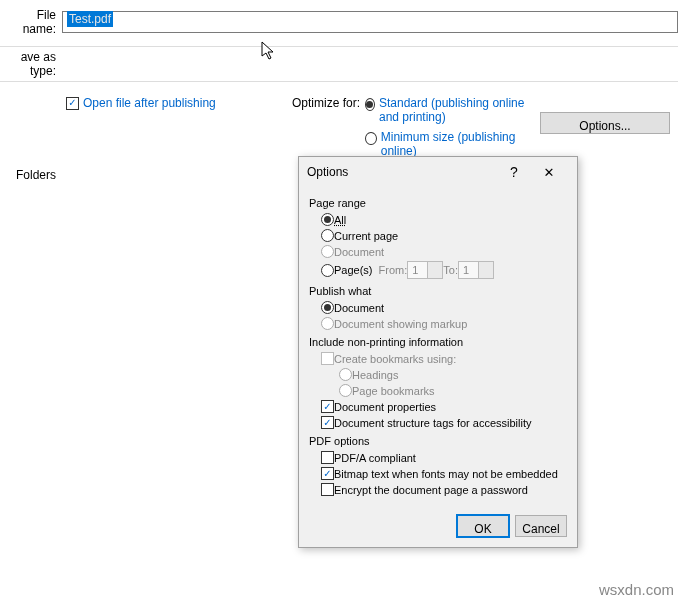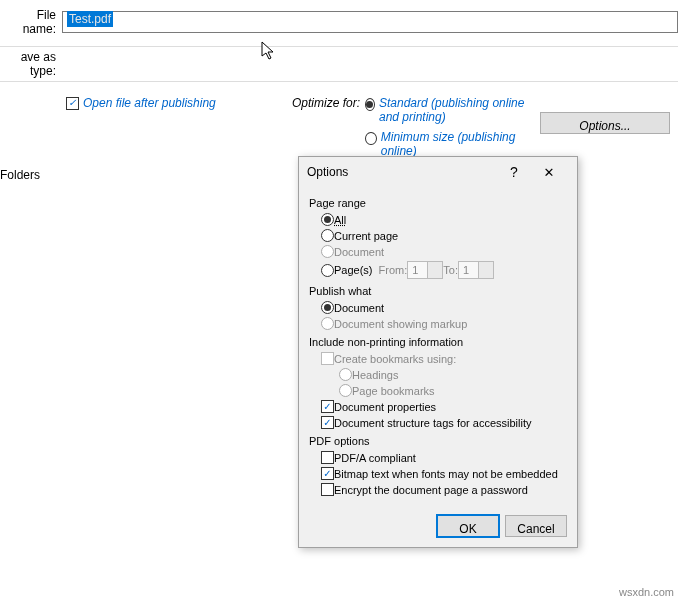--- a/index.html
+++ b/index.html
@@ -55,21 +55,21 @@
     height: 22px;
     border: 1px solid #adadad;
     background: #e1e1e1;
     display: inline-flex;
     align-items: flex-end;
     justify-content: center;
     padding: 0 20px;
     cursor: default;
   }
   .btn.primary { border: 1px solid #0078d7; outline:1px solid #0078d7; }
-  .hide-folders { position:absolute; left:0; top:168px; padding-left:0; }
+  .hide-folders { position:absolute; left:0; top:168px; padding-left:16px; }
   .cursor {
     position:absolute; left:261px; top:41px; pointer-events:none;
   }
   .cursor svg { width:14px; height:20px; }
   .modal {
     position: absolute;
     left: 298px; top: 156px;
     width: 280px;
     background: #f0f0f0;
     border: 1px solid #a0a0a0;
@@ -89,39 +89,39 @@
   .group-label { margin: 6px 0 4px 0; color:#000; }
   .group-content { padding-left: 12px; }
   .opt-row { display:flex; align-items:center; margin: 3px 0; }
   .disabled-text { color:#888; }
   .spinner { width:36px; height:18px; border:1px solid #888; background:#fff; display:inline-flex; align-items:center; padding-left:4px; position:relative; font-size:11px; }
   .spinner.disabled { color:#888; border-color:#bbb; background:#f8f8f8; }
   .spinner::after { content:""; position:absolute; right:0; top:0; bottom:0; width:14px; border-left:1px solid #bbb;
     background: linear-gradient(#eaeaea,#eaeaea); }
   .spin-arrows { position:absolute; right:2px; top:1px; font-size:7px; line-height:7px; color:#555; display:flex; flex-direction:column; }
   .modal-footer { display:flex; justify-content:flex-end; gap:6px; padding:8px 10px 10px 0; }
-  .modal-footer .btn { width:62px; padding:0; }
-  .watermark { position:absolute; right:4px; bottom:4px; font-size:11px; color:#888; }
+  .modal-footer .btn { width:52px; padding:0; }
+  .watermark { position:absolute; right:4px; bottom:4px; font-size:15px; color:#888; }
   .save-top-border { border-top:1px solid #ddd; border-bottom:1px solid #ddd; padding:3px 0; }
 </style>
 </head>
 <body>
 
 <div class="row" style="margin-top:8px;">
   <div class="label-col">File name:</div>
   <div class="filename-input">
     <span class="filename-sel">Test.pdf</span>
   </div>
 </div>
 
 <div class="row save-top-border" style="margin-top:10px;justify-content:space-between;">
   <div class="label-col">ave as type:</div>
 </div>
 
-<div style="position:relative; height:90px;font-style:italic;">
+<div style="position:relative; height:90px;">
 
   <div class="checkrow" style="position:absolute; left:66px; top:14px;">
     <span class="chk checked"></span>
     <span class="link">Open file after publishing</span>
   </div>
 
   <div style="position:absolute; left:292px; top:14px;">Optimize for:</div>
 
   <div class="checkrow" style="position:absolute; left:365px; top:14px; width:170px; align-items:flex-start;">
     <span class="radio selected" style="margin-top:2px;"></span>

